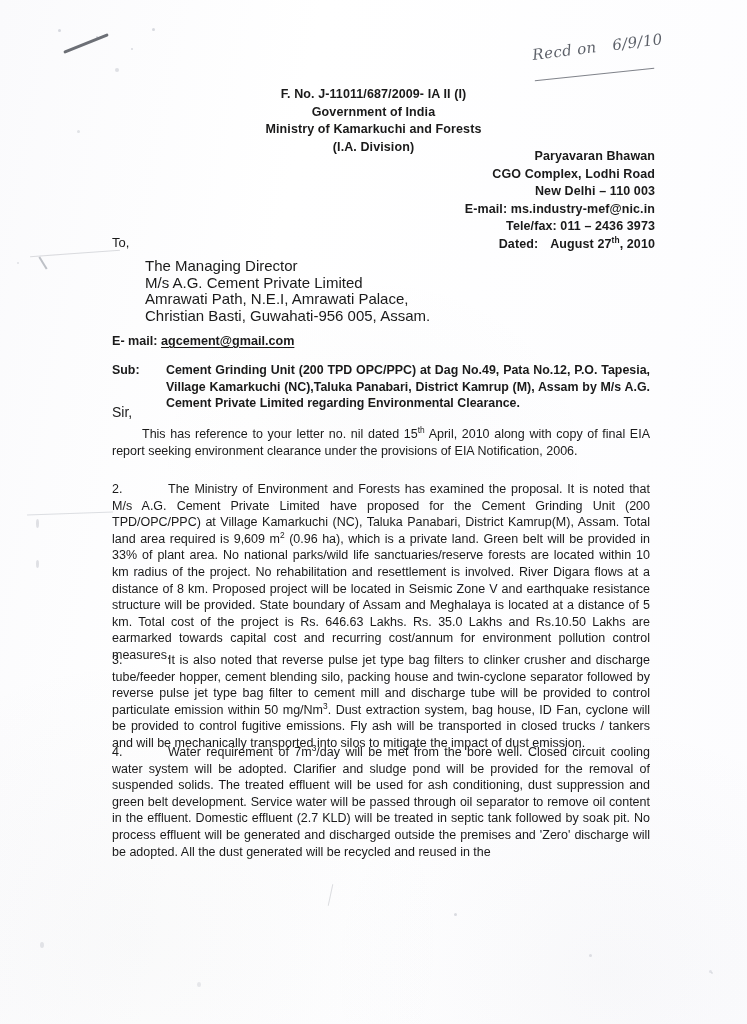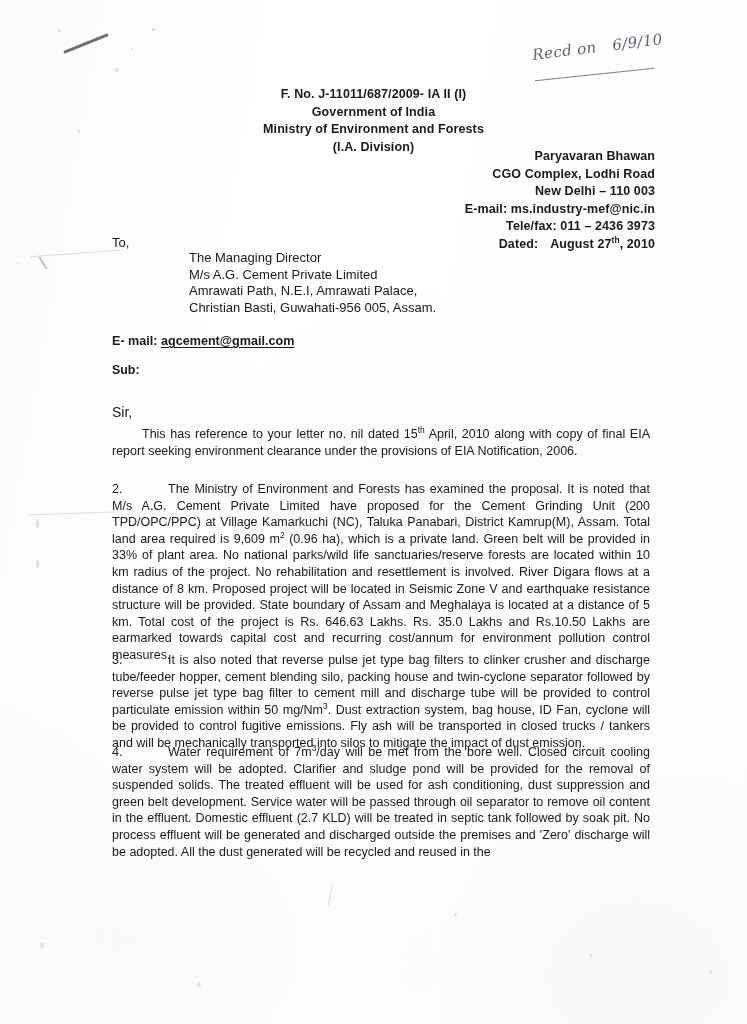--- a/index.html
+++ b/index.html
@@ -75,24 +75,23 @@
   .to-label {
     position: absolute;
     left: 112px;
     top: 235px;
     font-size: 13px;
   }
 
   .recipient {
     position: absolute;
     left: 145px;
-    top: 250px;
-    font-size: 13px;
+    top: 258px;
+    font-size: 15px;
     line-height: 16.5px;
-    margin-left: 44px;
   }
 
   .email-line {
     position: absolute;
     left: 112px;
     top: 334px;
     font-size: 12.6px;
     font-weight: bold;
   }
   .email-line .addr {
@@ -211,21 +210,21 @@
   <div class="handwriting recd-note">
     <span>Recd on</span><span class="date">6/9/10</span>
   </div>
   <div class="recd-underline"></div>
 
   <div class="content">
 
     <div class="letterhead">
       <div>F. No. J-11011/687/2009- IA II (I)</div>
       <div>Government of India</div>
-      <div>Ministry of Environment and Forests</div>
+      <div>Ministry of Kamarkuchi and Forests</div>
       <div>(I.A. Division)</div>
     </div>
 
     <div class="office-address">
       <div>Paryavaran Bhawan</div>
       <div>CGO Complex, Lodhi Road</div>
       <div>New Delhi – 110 003</div>
       <div>E-mail: ms.industry-mef@nic.in</div>
       <div>Tele/fax: 011 – 2436 3973</div>
       <div class="dated-line"><span class="dated-label">Dated:</span><span>August 27<sup>th</sup>, 2010</span></div>
@@ -240,20 +239,23 @@
       <div>Christian Basti, Guwahati-956 005, Assam.</div>
     </div>
 
     <div class="email-line">
       <span>E- mail:</span>
       <span class="addr">agcement@gmail.com</span>
     </div>
 
     <div class="subject-block">
       <span class="sub-label">Sub:</span>
+      <div class="sub-text">
+        <p>Cement Grinding Unit (200 TPD OPC/PPC) at Dag No.49, Pata No.12, P.O. Tapesia, Village Kamarkuchi (NC),Taluka Panabari, District Kamrup (M), Assam by M/s A.G. Cement Private Limited regarding Environmental Clearance.</p>
+      </div>
     </div>
 
     <div class="salutation">Sir,</div>
 
     <div class="para" style="top:426px;">
       <span class="indent"></span><span>This has reference to your letter no. nil dated 15</span><sup>th</sup><span> April, 2010 along with copy of final EIA report seeking environment clearance under the provisions of EIA Notification, 2006.</span>
     </div>
 
     <div class="para" style="top:481px;">
       <span class="lead-num">2.</span><span>The Ministry of Environment and Forests has examined the proposal. It is noted that M/s A.G. Cement Private Limited have proposed for the Cement Grinding Unit (200 TPD/OPC/PPC) at Village Kamarkuchi (NC), Taluka Panabari, District Kamrup(M), Assam. Total land area required is 9,609 m</span><sup>2</sup><span> (0.96 ha), which is a private land. Green belt will be provided in 33% of plant area. No national parks/wild life sanctuaries/reserve forests are located within 10 km radius of the project. No rehabilitation and resettlement is involved. River Digara flows at a distance of 8 km. Proposed project will be located in Seismic Zone V and earthquake resistance structure will be provided. State boundary of Assam and Meghalaya is located at a distance of 5 km. Total cost of the project is Rs. 646.63 Lakhs. Rs. 35.0 Lakhs and Rs.10.50 Lakhs are earmarked towards capital cost and recurring cost/annum for environment pollution control measures.</span>

